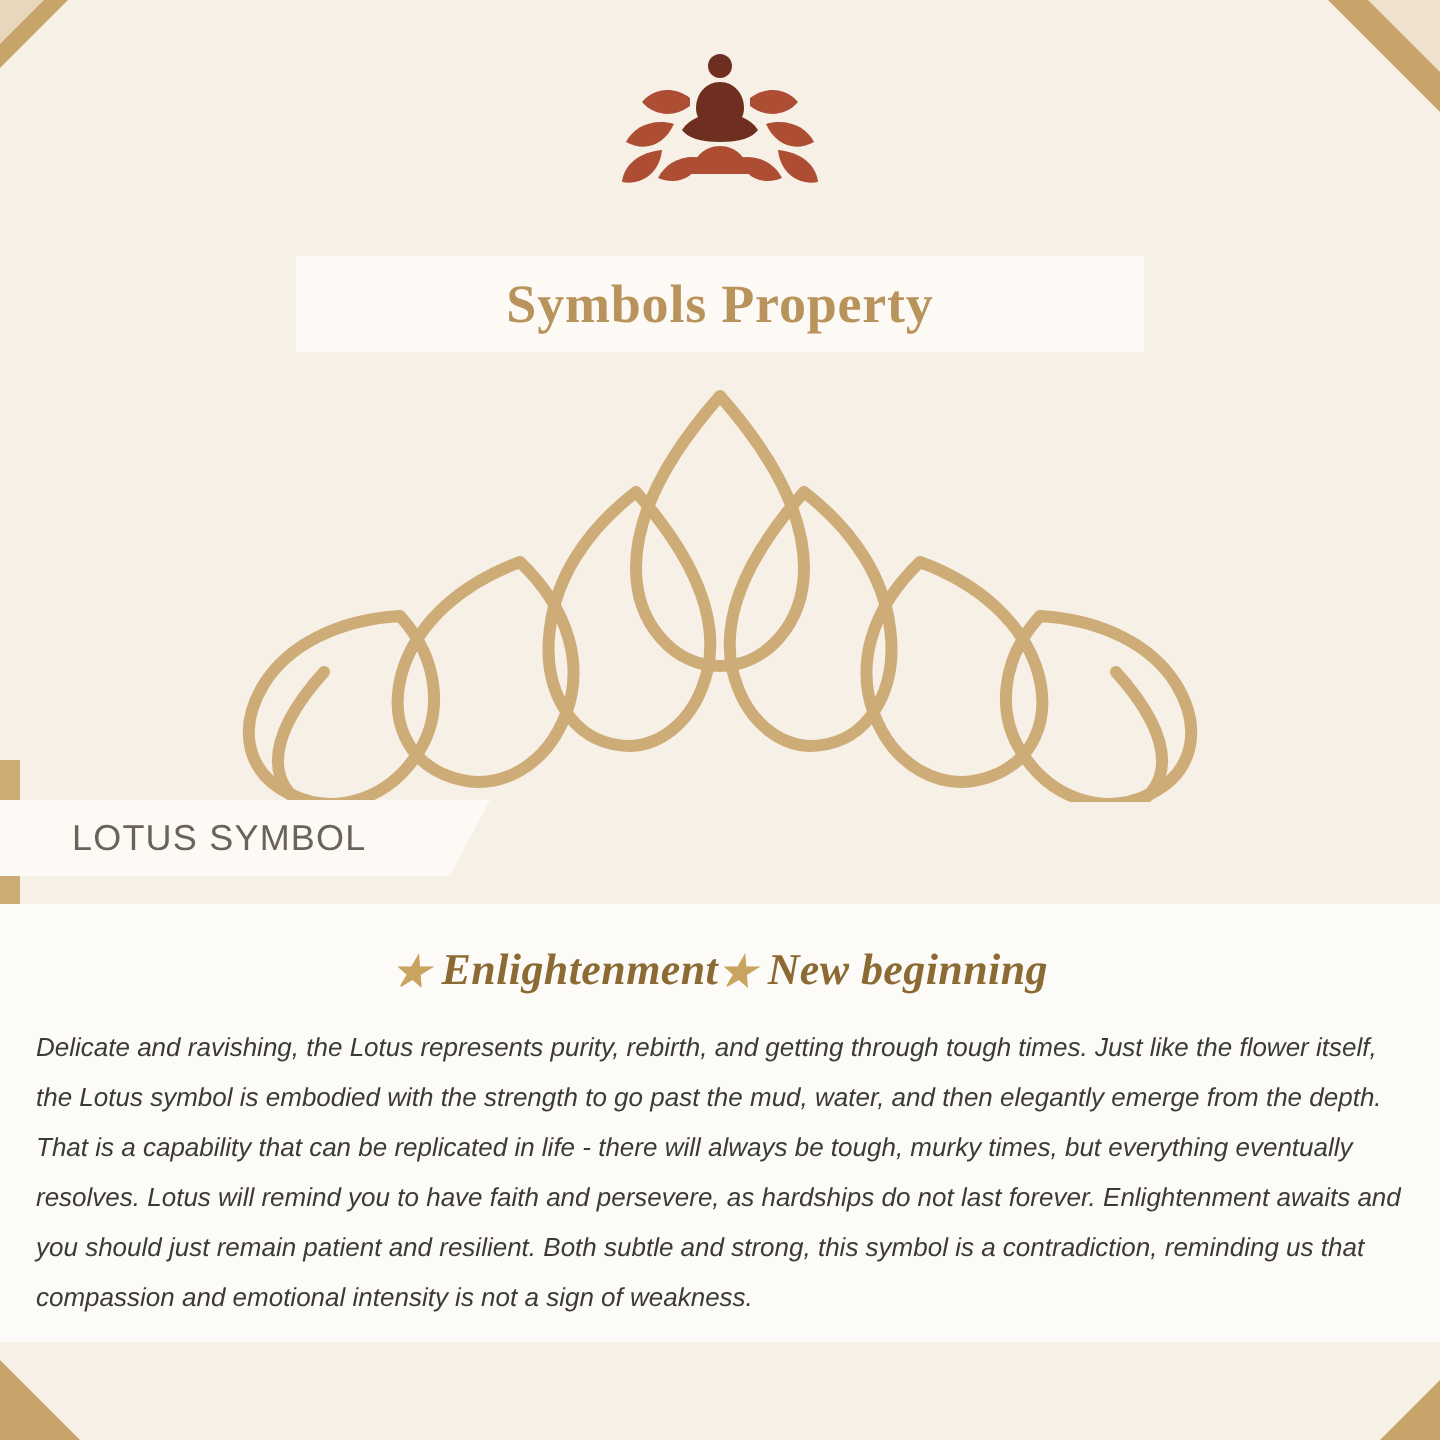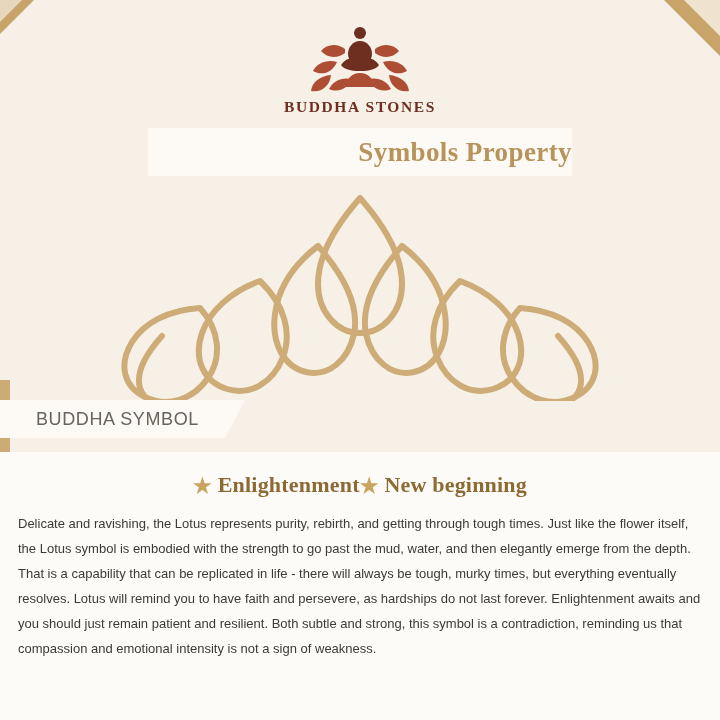--- a/index.html
+++ b/index.html
@@ -85,21 +85,21 @@
   
   .title-band {
     position: absolute;
     top: 128px;
     left: 148px;
     width: 424px;
     height: 48px;
     background: #fdfaf5;
     display: flex;
     align-items: center;
-    justify-content: flex-end;
+    justify-content: center;
   }
   .title-band-text {
     font-family: "Liberation Serif", serif;
     font-weight: bold;
     font-size: 27px;
     color: #b8935c;
     letter-spacing: 0.4px;
   }
 
   
@@ -138,22 +138,23 @@
     letter-spacing: 0.6px;
     color: #6a625b;
   }
 
   
   .panel {
     position: absolute;
     left: 0;
     top: 452px;
     width: 720px;
-    height: 268px;
+    height: 219px;
     background: #fdfbf7;
+    font-style: italic;
   }
   .headline {
     margin: 20px 0 0 0;
     text-align: center;
     font-family: "Liberation Serif", serif;
     font-weight: bold;
     font-size: 22px;
     color: #8c6a33;
     letter-spacing: 0.2px;
   }
@@ -201,21 +202,20 @@
           <path d="M90 27c8-6 18-5 24 2-6 7-16 8-24 2z"></path>
           <path d="M98 40c10-3 20 1 24 9-9 5-19 2-24-9z"></path>
           <path d="M104 53c11 1 19 7 20 16-10 2-19-5-20-16z"></path>
 
           <path d="M75 51c-8 0-14 6-14 14h28c0-8-6-14-14-14z"></path>
           <path d="M66 57c-9-2-18 2-22 10 9 4 19 0 22-10z"></path>
           <path d="M84 57c9-2 18 2 22 10-9 4-19 0-22-10z"></path>
         </g>
       </svg>
     </span>
-    <div class="brand-name">BUDDHA STONES</div>
   </div>
 
   <div class="title-band">
     <span class="title-band-text">Symbols Property</span>
   </div>
 
   <div class="lotus-big">
     <svg width="520" height="215" viewBox="0 0 520 215" aria-hidden="true">
       <g fill="none" stroke="#ceac77" stroke-width="6" stroke-linejoin="round" stroke-linecap="round">
 
@@ -230,21 +230,21 @@
         <path d="M100 122c-32 2-56 15-68 34-14 23-8 45 13 55 22 11 48 3 63-19 14-20 12-48-8-70z"></path>
         <path d="M420 122c32 2 56 15 68 34 14 23 8 45-13 55-22 11-48 3-63-19-14-20-12-48 8-70z"></path>
 
         <path d="M62 150c-18 20-26 38-22 52 6 20 40 30 104 30h232c64 0 98-10 104-30 4-14-4-32-22-52"></path>
       </g>
     </svg>
   </div>
 
   <div class="ribbon"></div>
   <div class="ribbon-tail"></div>
-  <div class="ribbon-label">BUDDHA SYMBOL</div>
+  <div class="ribbon-label">LOTUS SYMBOL</div>
 
   <div class="panel">
     <div class="headline">
       <span class="star">★</span>
       <span>Enlightenment</span><span class="star">★</span>
       <span>New beginning</span>
     </div>
     <p class="body-text">Delicate and ravishing, the Lotus represents purity, rebirth, and getting through tough times. Just like the flower itself, the Lotus symbol is embodied with the strength to go past the mud, water, and then elegantly emerge from the depth. That is a capability that can be replicated in life - there will always be tough, murky times, but everything eventually resolves. Lotus will remind you to have faith and persevere, as hardships do not last forever. Enlightenment awaits and you should just remain patient and resilient. Both subtle and strong, this symbol is a contradiction, reminding us that compassion and emotional intensity is not a sign of weakness.</p>
   </div>
 

